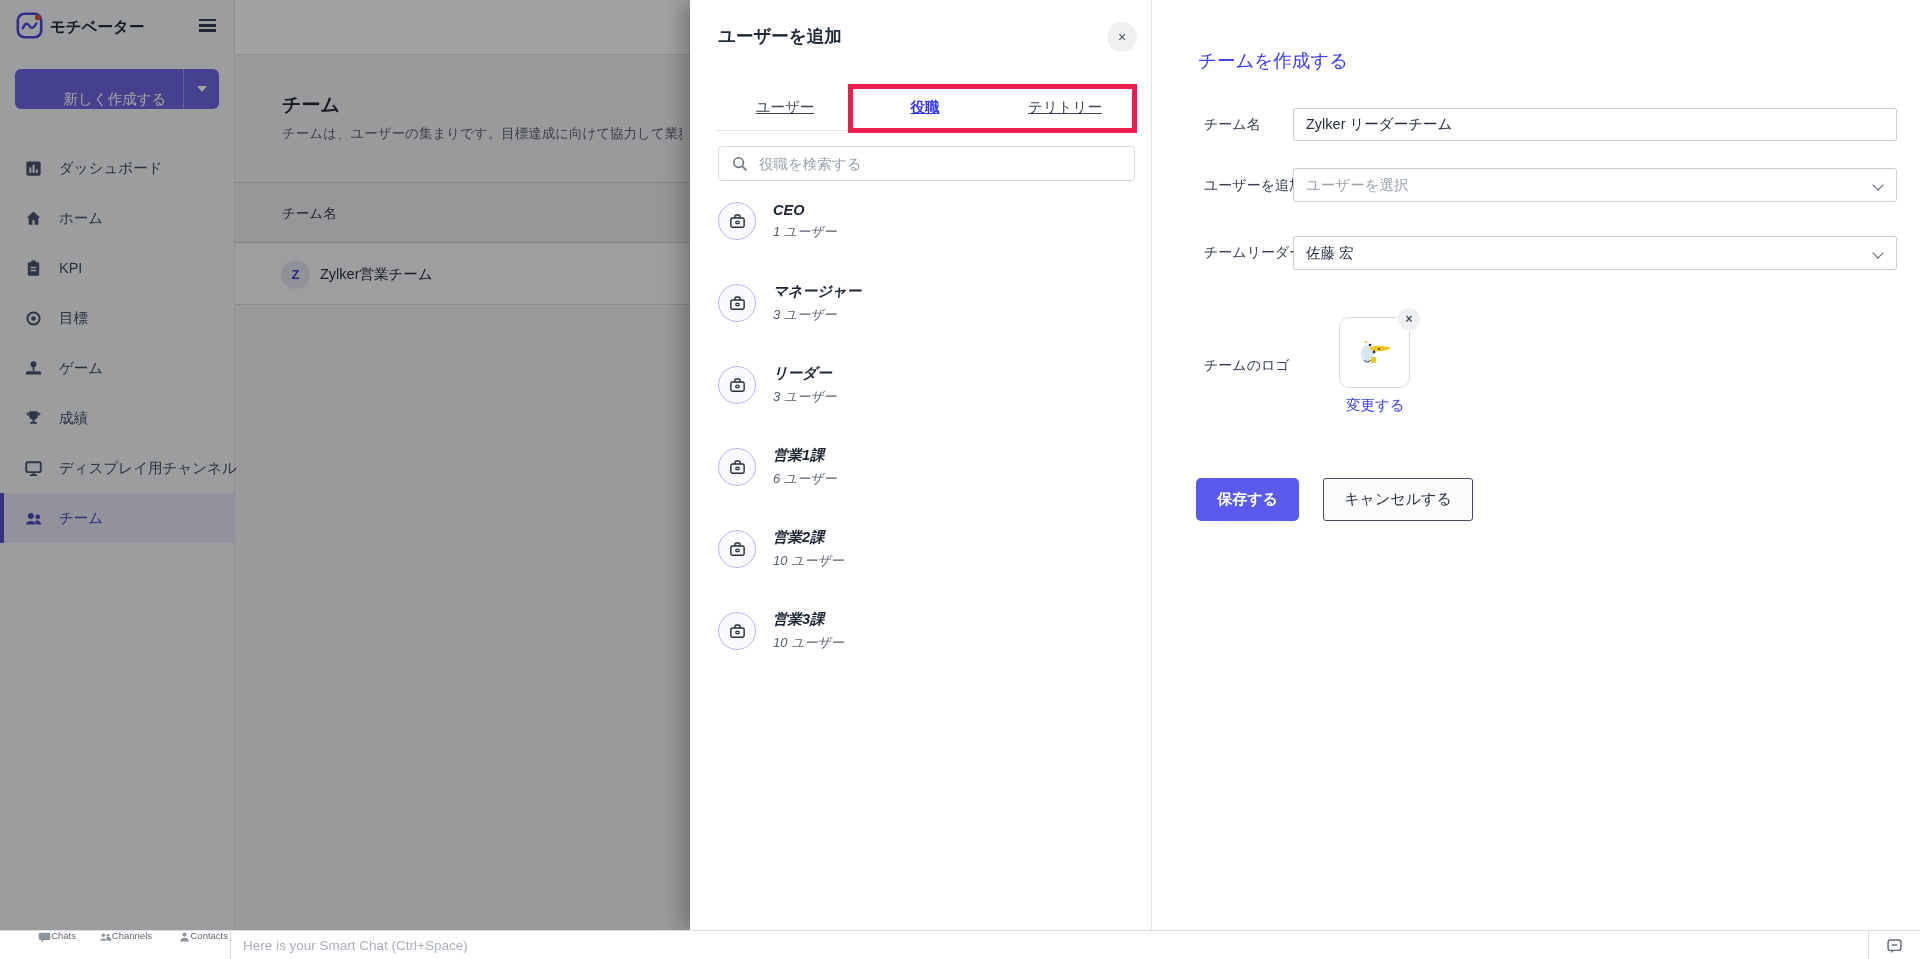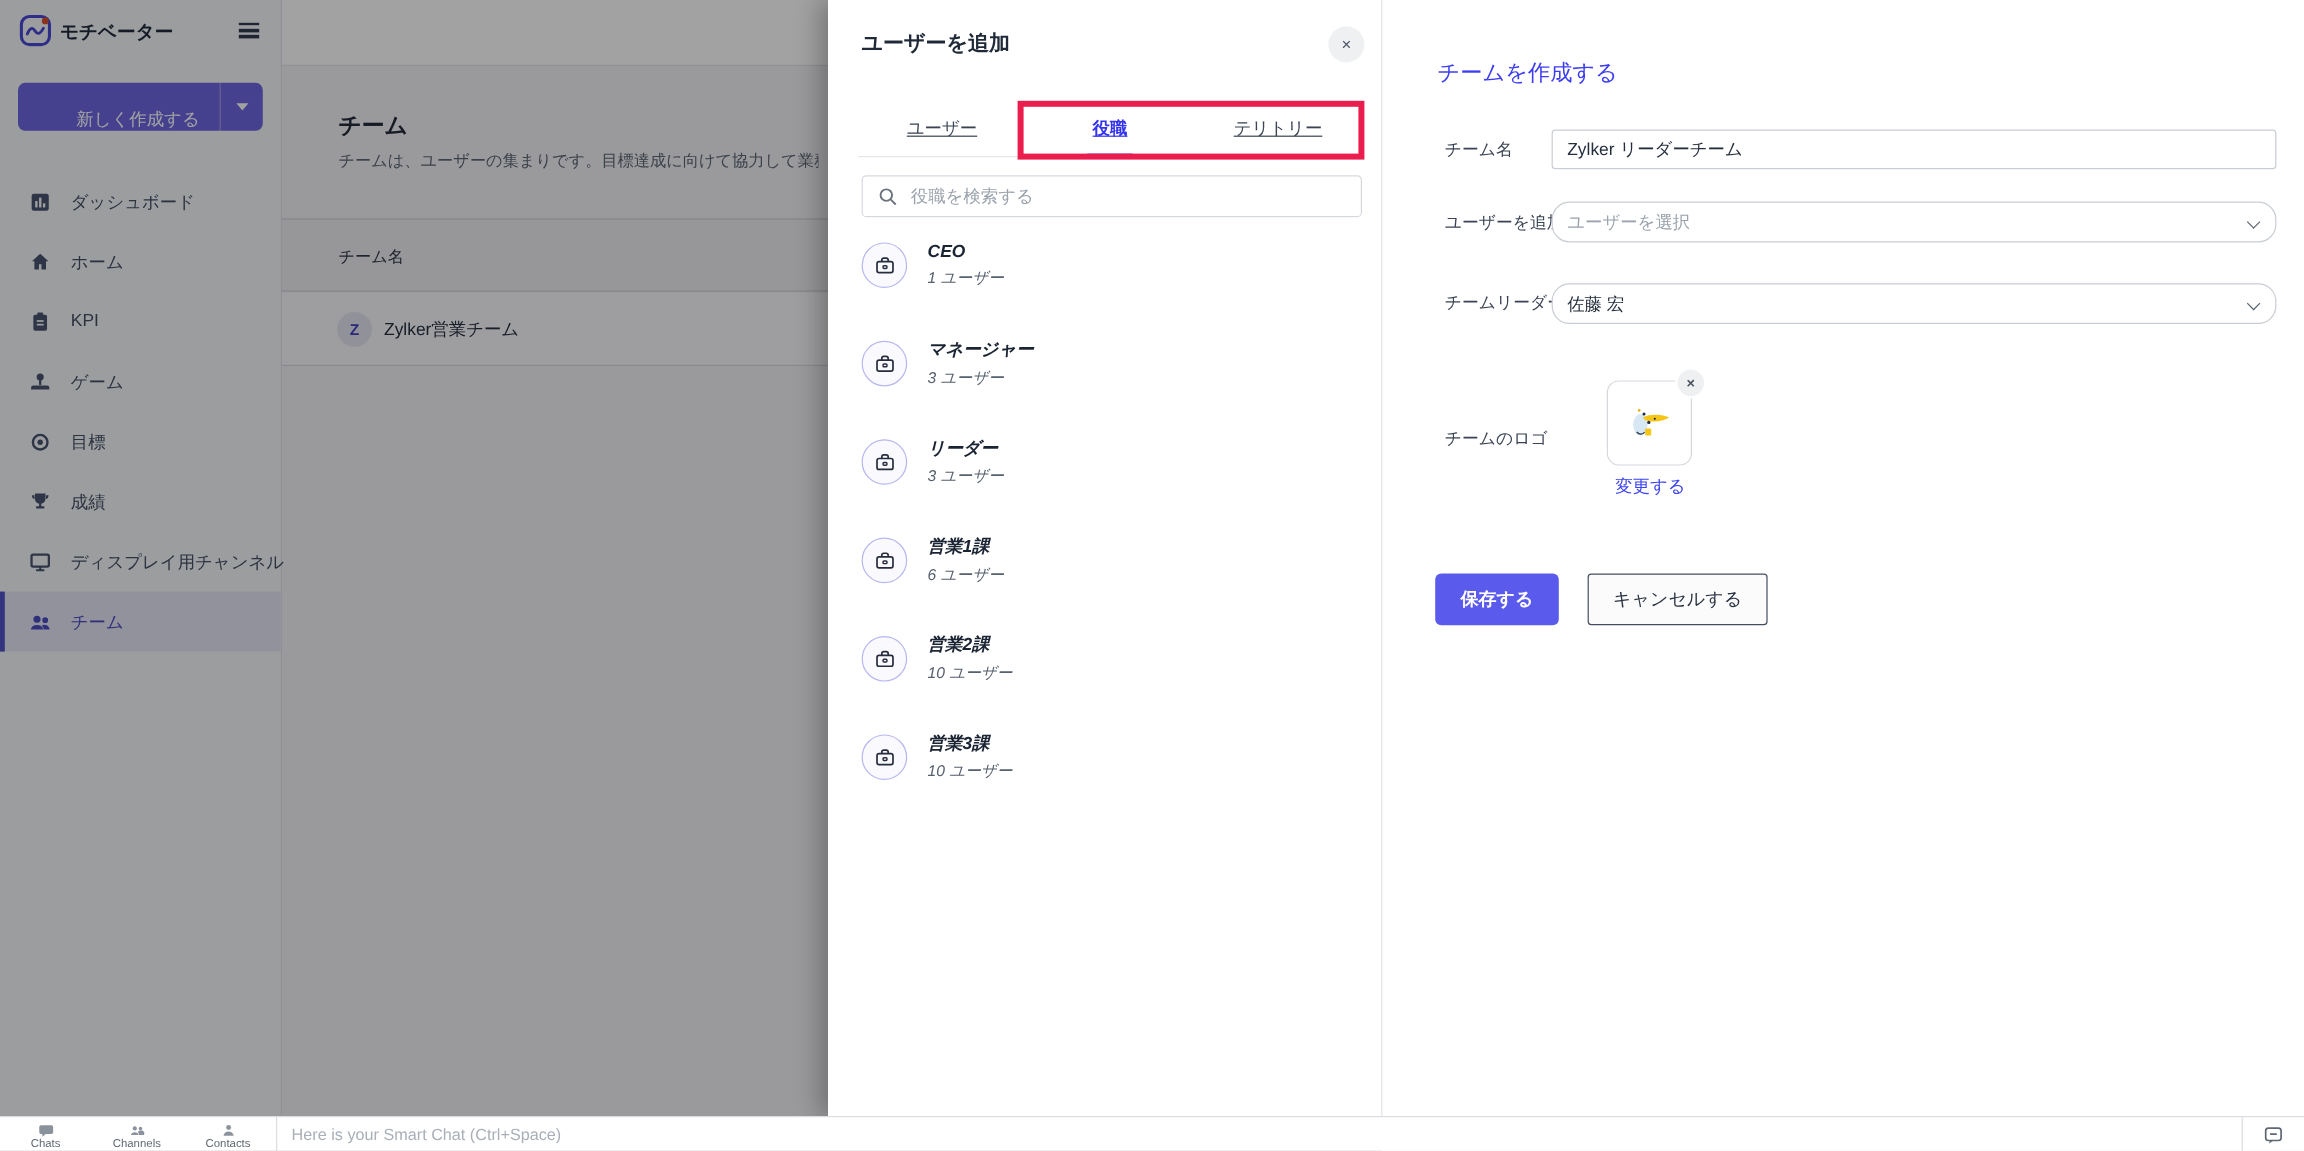--- a/index.html
+++ b/index.html
@@ -83,43 +83,43 @@
   .role-count { font-size:13px; color:#56606e; }
 
   
   #form-panel { position:absolute; left:1151px; top:0; width:769px; height:959px; background:#fff;
     border-left:1px solid #e4e6ea; z-index:10; }
   .form-title { position:absolute; left:46px; top:48px; font-size:18.5px; color:#3c3cf2; }
   .f-label { position:absolute; left:52px; font-size:14px; color:#3a4353; }
   .f-input { position:absolute; left:141px; width:604px; height:33px; border:1px solid #c9cdd4;
     border-radius:3px; font-size:14.5px; color:#252e3d; padding:0 12px; font-family:inherit; outline:none; }
   .f-select { position:absolute; left:141px; width:604px; height:34px; border:1px solid #c9cdd4;
-    border-radius:15px; background:#fff; cursor:pointer; display:flex; align-items:center; padding:0 12px; }
+    border-radius:3px; background:#fff; cursor:pointer; display:flex; align-items:center; padding:0 12px; }
   .f-select .val { font-size:14.5px; color:#252e3d; }
   .f-select .ph { font-size:14.5px; color:#9aa2ac; }
   .sel-caret { position:absolute; right:14px; top:12px; width:8px; height:8px;
     border-right:1.7px solid #5a6472; border-bottom:1.7px solid #5a6472; transform:rotate(45deg); }
   .logo-thumb { position:absolute; left:187px; top:317px; width:71px; height:71px; border:1px solid #d5d8dd;
     border-radius:10px; background:#fff; display:flex; align-items:center; justify-content:center; }
   .logo-remove { position:absolute; left:246px; top:308px; width:22px; height:22px; border-radius:50%;
     background:#eef0f2; color:#4a5260; font-size:12px; font-weight:bold; display:flex; align-items:center;
     justify-content:center; cursor:pointer; box-shadow:0 0 0 2px #fff; }
   .change-link { position:absolute; left:194px; top:396px; font-size:14.5px; color:#3b43f2; cursor:pointer; }
   .btn-save { position:absolute; left:44px; top:478px; width:103px; height:43px; background:#5a5bec;
     border:none; border-radius:5px; color:#fff; font-size:15px; font-weight:bold; cursor:pointer;
     font-family:inherit; }
   .btn-cancel { position:absolute; left:171px; top:478px; width:150px; height:43px; background:#fbfbfc;
     border:1px solid #454e5e; border-radius:3px; color:#2b3442; font-size:15px; cursor:pointer;
     font-family:inherit; }
 
   
   #bottom-bar { position:absolute; left:0; bottom:0; width:1920px; height:29px; background:#fff;
     border-top:1px solid #d9dce0; z-index:30; display:flex; align-items:stretch; }
-  .bb-item { width:76px; display:flex; flex-direction:column; align-items:center; justify-content:flex-end;
-    padding-bottom:0; cursor:pointer; }
+  .bb-item { width:76px; display:flex; justify-content:flex-end;
+    padding-bottom:16px; cursor:pointer; }
   .bb-item svg { width:13px; height:13px; color:#8a929c; margin-bottom:0px; }
   .bb-item .bb-label { font-size:9.5px; color:#5f6872; line-height:10px; }
   .bb-input-wrap { border-left:1px solid #d9dce0; margin-left:2px; flex:1; display:flex; align-items:center; }
   .bb-input-wrap input { border:none; outline:none; width:1500px; font-size:13.5px; padding-left:12px;
     font-family:inherit; color:#3a4453; background:transparent; }
   .bb-input-wrap input::placeholder { color:#a9afb8; }
   .bb-widget { width:52px; border-left:1px solid #d9dce0; display:flex; align-items:center;
     justify-content:center; cursor:pointer; color:#5f6872; }
   .bb-widget svg { width:17px; height:17px; }
 </style>
@@ -183,33 +183,33 @@
       <div class="menu-item">
         <svg class="mi-icon" viewBox="0 0 20 20" fill="currentColor">
             <rect x="4" y="3.4" width="12" height="14.2" rx="1.6"></rect>
             <rect x="7.4" y="1.6" width="5.2" height="3.6" rx="1"></rect>
             <rect x="7" y="8.2" width="6" height="1.5" fill="#f6f7f9"></rect>
             <rect x="7" y="11.4" width="6" height="1.5" fill="#f6f7f9"></rect>
           </svg>
         <span class="mi-label">KPI</span>
       </div>
       <div class="menu-item">
+        <svg class="mi-icon" viewBox="0 0 20 20">
+            <circle cx="10" cy="10" r="6.4" fill="none" stroke="currentColor" stroke-width="2.1"></circle>
+            <circle cx="10" cy="10" r="2.4" fill="currentColor"></circle>
+          </svg>
+        <span class="mi-label">目標</span>
+      </div>
+      <div class="menu-item">
         <svg class="mi-icon" viewBox="0 0 20 20" fill="currentColor">
             <circle cx="10" cy="5.4" r="3.1"></circle>
             <rect x="9" y="8" width="2" height="4.4"></rect>
             <path d="M4 12.8h12a2 2 0 0 1 2 2v1.6H2v-1.6a2 2 0 0 1 2-2z"></path>
           </svg>
         <span class="mi-label">ゲーム</span>
-      </div>
-      <div class="menu-item">
-        <svg class="mi-icon" viewBox="0 0 20 20">
-            <circle cx="10" cy="10" r="6.4" fill="none" stroke="currentColor" stroke-width="2.1"></circle>
-            <circle cx="10" cy="10" r="2.4" fill="currentColor"></circle>
-          </svg>
-        <span class="mi-label">目標</span>
       </div>
       <div class="menu-item">
         <svg class="mi-icon" viewBox="0 0 20 20" fill="currentColor">
             <path d="M5.4 2.4h9.2v4.4a4.6 4.6 0 0 1-3.6 4.5v2.3h2.6v2h-7.2v-2H9v-2.3a4.6 4.6 0 0 1-3.6-4.5zM3 4h2v3.4A3.4 3.4 0 0 1 2.6 4.2zM17 4h-2v3.4a3.4 3.4 0 0 0 2.4-3.2z"></path>
           </svg>
         <span class="mi-label">成績</span>
       </div>
       <div class="menu-item">
         <svg class="mi-icon" viewBox="0 0 20 20">
             <rect x="2.4" y="3.4" width="15.2" height="10.4" rx="1.4" fill="none" stroke="currentColor" stroke-width="2"></rect>

